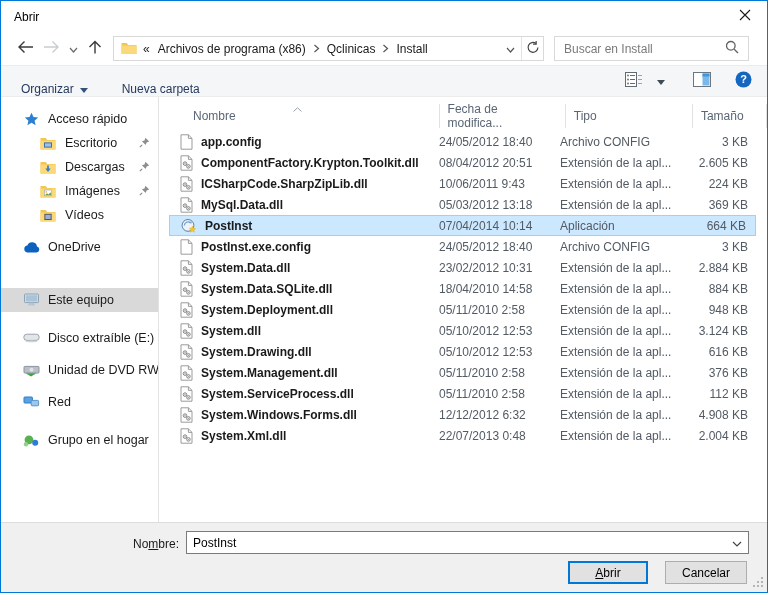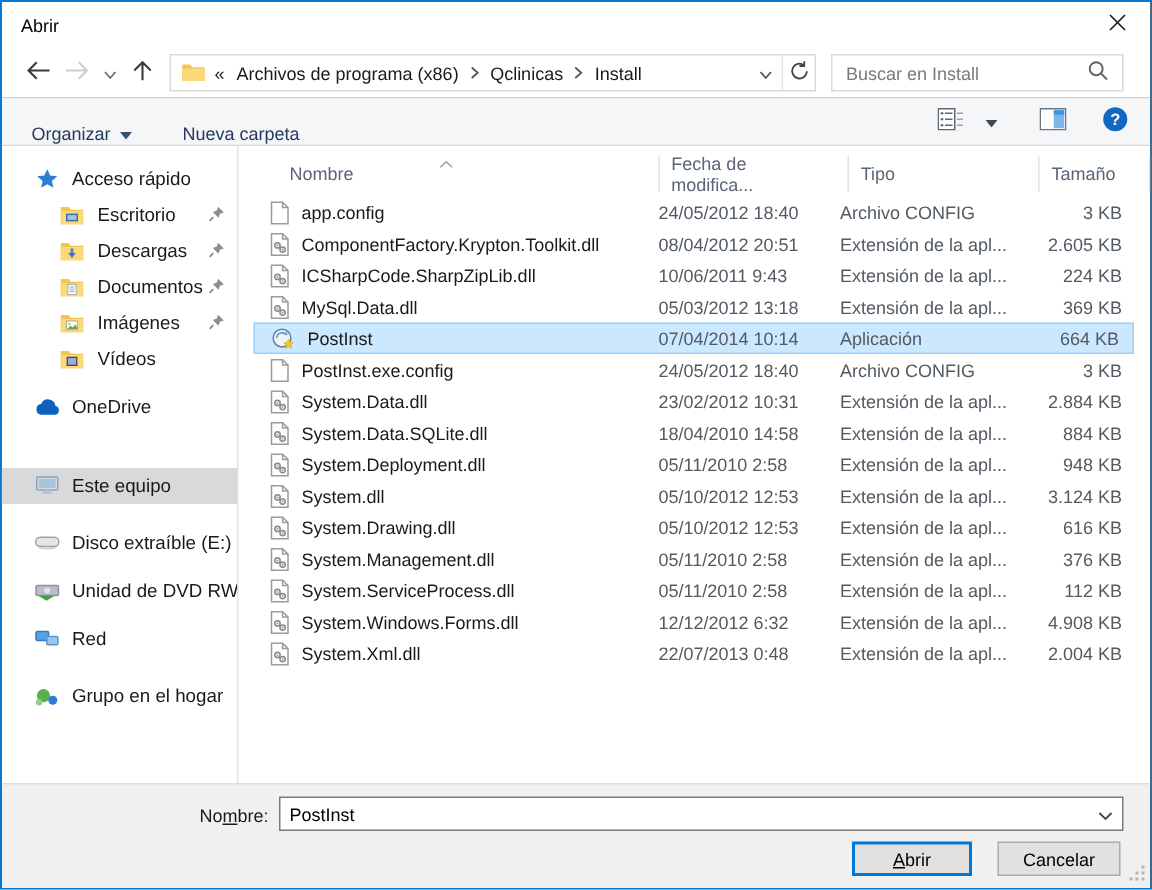--- a/index.html
+++ b/index.html
@@ -1,19 +1,19 @@
 <!DOCTYPE html>
 <html><head>
 <meta charset="utf-8">
 <style>
   html,body{margin:0;padding:0;background:#fff;}
   *{box-sizing:border-box;}
   .window{
     position:relative;width:768px;height:593px;
-    border:1px solid #0078d7;background:#000000;overflow:hidden;
+    border:1px solid #0078d7;background:#701a75;overflow:hidden;
     font-family:"Liberation Sans",sans-serif;font-size:12px;color:#1a1a1a;
   }
   
   .titlebar{position:absolute;left:0;top:0;width:100%;height:31px;background:#fff;display:flex;align-items:center;}
   .title{padding-left:13px;font-size:12px;color:#000;}
   .close-btn{position:absolute;right:0;top:0;width:45px;height:30px;display:flex;align-items:center;justify-content:center;cursor:pointer;}
   
   .navbar{position:absolute;left:0;top:31px;width:100%;height:33px;background:#fff;}
   .navbtn{position:absolute;top:0;height:33px;display:flex;align-items:center;justify-content:center;}
   .nav-back{left:12px;width:24px;}
@@ -57,21 +57,21 @@
   .hcol{height:100%;display:flex;align-items:center;padding-left:8px;cursor:pointer;margin-left:16px;}
   .hcol.c-name{width:262px;}
   .hcol.c-date{width:121px;border-left:1px solid #e2e2e2;}
   .hcol.c-type{width:122px;border-left:1px solid #e2e2e2;}
   .hcol.c-size{width:82px;border-left:1px solid #e2e2e2;border-right:1px solid #e2e2e2;}
   .sort-glyph{position:absolute;left:124px;top:-3px;}
   .rows{margin-top:3px;}
   .row{display:flex;height:21px;align-items:center;width:587px;cursor:default;}
   .row.selected{background:#cce8ff;border:1px solid #99d1ff;}
   .cell{overflow:hidden;white-space:nowrap;}
-  .cell.c-name{width:262px;display:flex;align-items:center;color:#1a1a1a;}
+  .cell.c-name{width:262px;display:flex;align-items:center;color:#1a1a1a;font-weight:bold;}
   .row.selected .cell.c-name{width:261px;}
   .cell.c-name .icn{margin:0 8px 0 11px;display:flex;flex:none;}
   .cell.c-date{width:121px;padding-left:8px;color:#525a63;}
   .cell.c-type{width:122px;padding-left:8px;color:#525a63;}
   .cell.c-size{width:82px;padding-right:8px;text-align:right;color:#525a63;}
   .row.selected .cell.c-size{width:80px;}
   
   .footer{position:absolute;left:0;top:521px;width:100%;height:71px;background:#f0f0f0;border-top:1px solid #dcdcdc;}
   .fname-label{position:absolute;left:0;top:10px;width:178px;text-align:right;line-height:23px;color:#1a1a1a;}
   .fname-label .mn{text-decoration:underline;}
@@ -272,35 +272,20 @@
           <span class="pin"><svg width="11" height="11" viewBox="0 0 11 11">
               <path d="M6.4.8l3.8 3.8-2.6.9-.9 2.6-3.8-3.8 2.6-.9z" fill="#8d8d8d"></path>
               <path d="M3.2 7.8L.8 10.2" stroke="#8d8d8d" stroke-width="1.2"></path>
             </svg></span>
         </div>
         <div class="side-item lvl1">
           <span class="icn">
             <svg width="16" height="13" viewBox="0 0 16 13">
               <path d="M.5 1h5.2l1.6 1.9h8.2V12.5H.5z" fill="#f3c64f"></path>
               <path d="M.5 3.6h15v8.9H.5z" fill="#fbd978"></path>
-              <rect x="5.2" y="4.6" width="5.6" height="6.8" fill="#fff" stroke="#9aa4ae" stroke-width=".6"></rect>
-              <path d="M6.3 6.3h3.4M6.3 7.8h3.4M6.3 9.3h3.4" stroke="#8fa6c0" stroke-width=".7"></path>
-            </svg>
-          </span>
-          <span class="lbl">Documentos</span>
-          <span class="pin"><svg width="11" height="11" viewBox="0 0 11 11">
-              <path d="M6.4.8l3.8 3.8-2.6.9-.9 2.6-3.8-3.8 2.6-.9z" fill="#8d8d8d"></path>
-              <path d="M3.2 7.8L.8 10.2" stroke="#8d8d8d" stroke-width="1.2"></path>
-            </svg></span>
-        </div>
-        <div class="side-item lvl1">
-          <span class="icn">
-            <svg width="16" height="13" viewBox="0 0 16 13">
-              <path d="M.5 1h5.2l1.6 1.9h8.2V12.5H.5z" fill="#f3c64f"></path>
-              <path d="M.5 3.6h15v8.9H.5z" fill="#fbd978"></path>
               <rect x="4.4" y="5" width="7.2" height="5.8" fill="#fff" stroke="#9aa4ae" stroke-width=".6"></rect>
               <circle cx="6.3" cy="6.9" r=".9" fill="#f0c040"></circle>
               <path d="M4.9 10.3l2.1-2.1 1.5 1.2 2-2.2 1 3.1z" fill="#69a05c"></path>
             </svg>
           </span>
           <span class="lbl">Imágenes</span>
           <span class="pin"><svg width="11" height="11" viewBox="0 0 11 11">
               <path d="M6.4.8l3.8 3.8-2.6.9-.9 2.6-3.8-3.8 2.6-.9z" fill="#8d8d8d"></path>
               <path d="M3.2 7.8L.8 10.2" stroke="#8d8d8d" stroke-width="1.2"></path>
             </svg></span>

